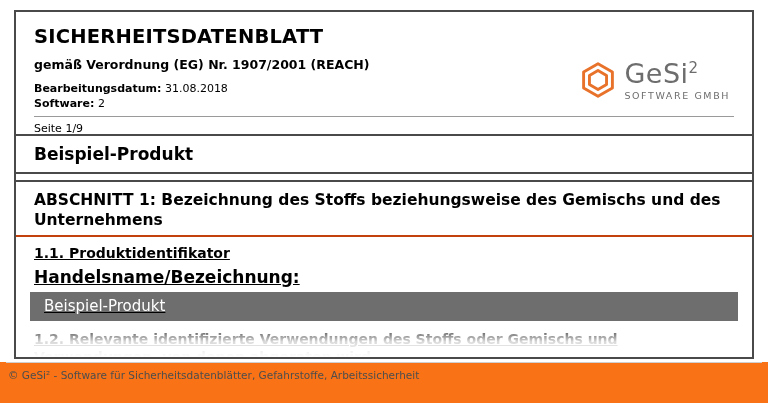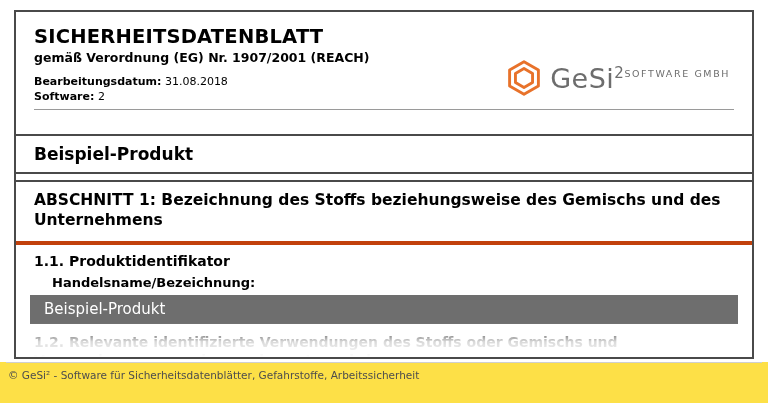--- a/index.html
+++ b/index.html
@@ -46,21 +46,21 @@
     height: 124px;
     box-sizing: border-box;
     border-bottom: 2px solid #4a4a4a;
   }
 
   .doc-title {
     font-size: 19.5px;
     font-weight: bold;
     letter-spacing: 0.2px;
     line-height: 1.1;
-    margin: 0 0 3px 0;
+    margin: 0 0 10px 0;
   }
 
   .doc-subtitle {
     font-size: 12.5px;
     font-weight: bold;
     margin: 0 0 10px 0;
   }
 
   .meta-line {
     font-size: 11px;
@@ -91,21 +91,21 @@
     align-items: center;
     gap: 8px;
   }
   .logo-mark {
     width: 36px;
     height: 36px;
     flex: 0 0 auto;
   }
   .logo-text {
     display: flex;
-    flex-direction: row;
+    flex-direction: column;
     line-height: 1;
   }
   .logo-word {
     font-size: 27px;
     color: #6d6d6d;
     letter-spacing: 0.5px;
     font-family: "DejaVu Sans", "Liberation Sans", sans-serif;
   }
   .logo-word .sup {
     font-size: 15px;
@@ -132,43 +132,44 @@
   }
 
   .thin-gap {
     height: 8px;
     border-bottom: 2px solid #4a4a4a;
     box-sizing: border-box;
   }
 
   
   .section-head {
-    padding: 9px 18px 10px 18px;
+    padding: 9px 18px 4px 18px;
     font-size: 15.5px;
     font-weight: bold;
     line-height: 1.28;
-    border-bottom: 4px solid #c2410c;
+    border-bottom: 2px solid #c2410c;
     box-sizing: border-box;
   }
 
   .body-area {
     padding: 8px 18px 0 18px;
     box-sizing: border-box;
+    text-decoration: underline;
   }
 
   .sub-head {
     font-size: 14px;
     font-weight: bold;
     margin: 0 0 6px 0;
   }
 
   .field-label {
-    font-size: 13px;
-    font-weight: bold;
-    margin: 0 0 5px 18px;
+    font-size: 17px;
+    font-weight: bold;
+    margin: 0 0 5px 0;
   }
 
   .value-bar {
     background: #6e6e6e;
     color: #ffffff;
     font-size: 15px;
     padding: 5px 14px 6px 14px;
     margin: 0 -4px 9px -4px;
     box-sizing: border-box;
   }
@@ -191,21 +192,21 @@
     pointer-events: none;
   }
 
   
   .footer {
     position: absolute;
     left: 0;
     top: 362px;
     width: 768px;
     height: 41px;
-    background: #fde047;
+    background: #f97316;
     box-sizing: border-box;
   }
   .footer-line {
     position: absolute;
     left: 6px;
     top: 0;
     width: 756px;
     border-top: 1px solid #cfcfcf;
   }
   .footer-text {
@@ -231,20 +232,21 @@
       <div class="meta-line">
         <span class="lbl">Bearbeitungsdatum:</span>
         <span>31.08.2018</span>
       </div>
       <div class="meta-line">
         <span class="lbl">Software:</span>
         <span>2</span>
       </div>
 
       <div class="meta-sep"></div>
+      <div class="page-num">Seite 1/9</div>
 
       <div class="logo">
         <span class="logo-mark">
           <svg width="36" height="36" viewBox="0 0 40 40" xmlns="http://www.w3.org/2000/svg">
             <polygon points="20,2 36,11 36,29 20,38 4,29 4,11" fill="none" stroke="#E8722A" stroke-width="3.2" stroke-linejoin="round"></polygon>
             <polygon points="20,9.5 29.5,15 29.5,25 20,30.5 10.5,25 10.5,15" fill="none" stroke="#E8722A" stroke-width="3.2" stroke-linejoin="round"></polygon>
           </svg>
         </span>
         <span class="logo-text">
           <span class="logo-word"><span>GeSi</span><span class="sup">2</span></span>

